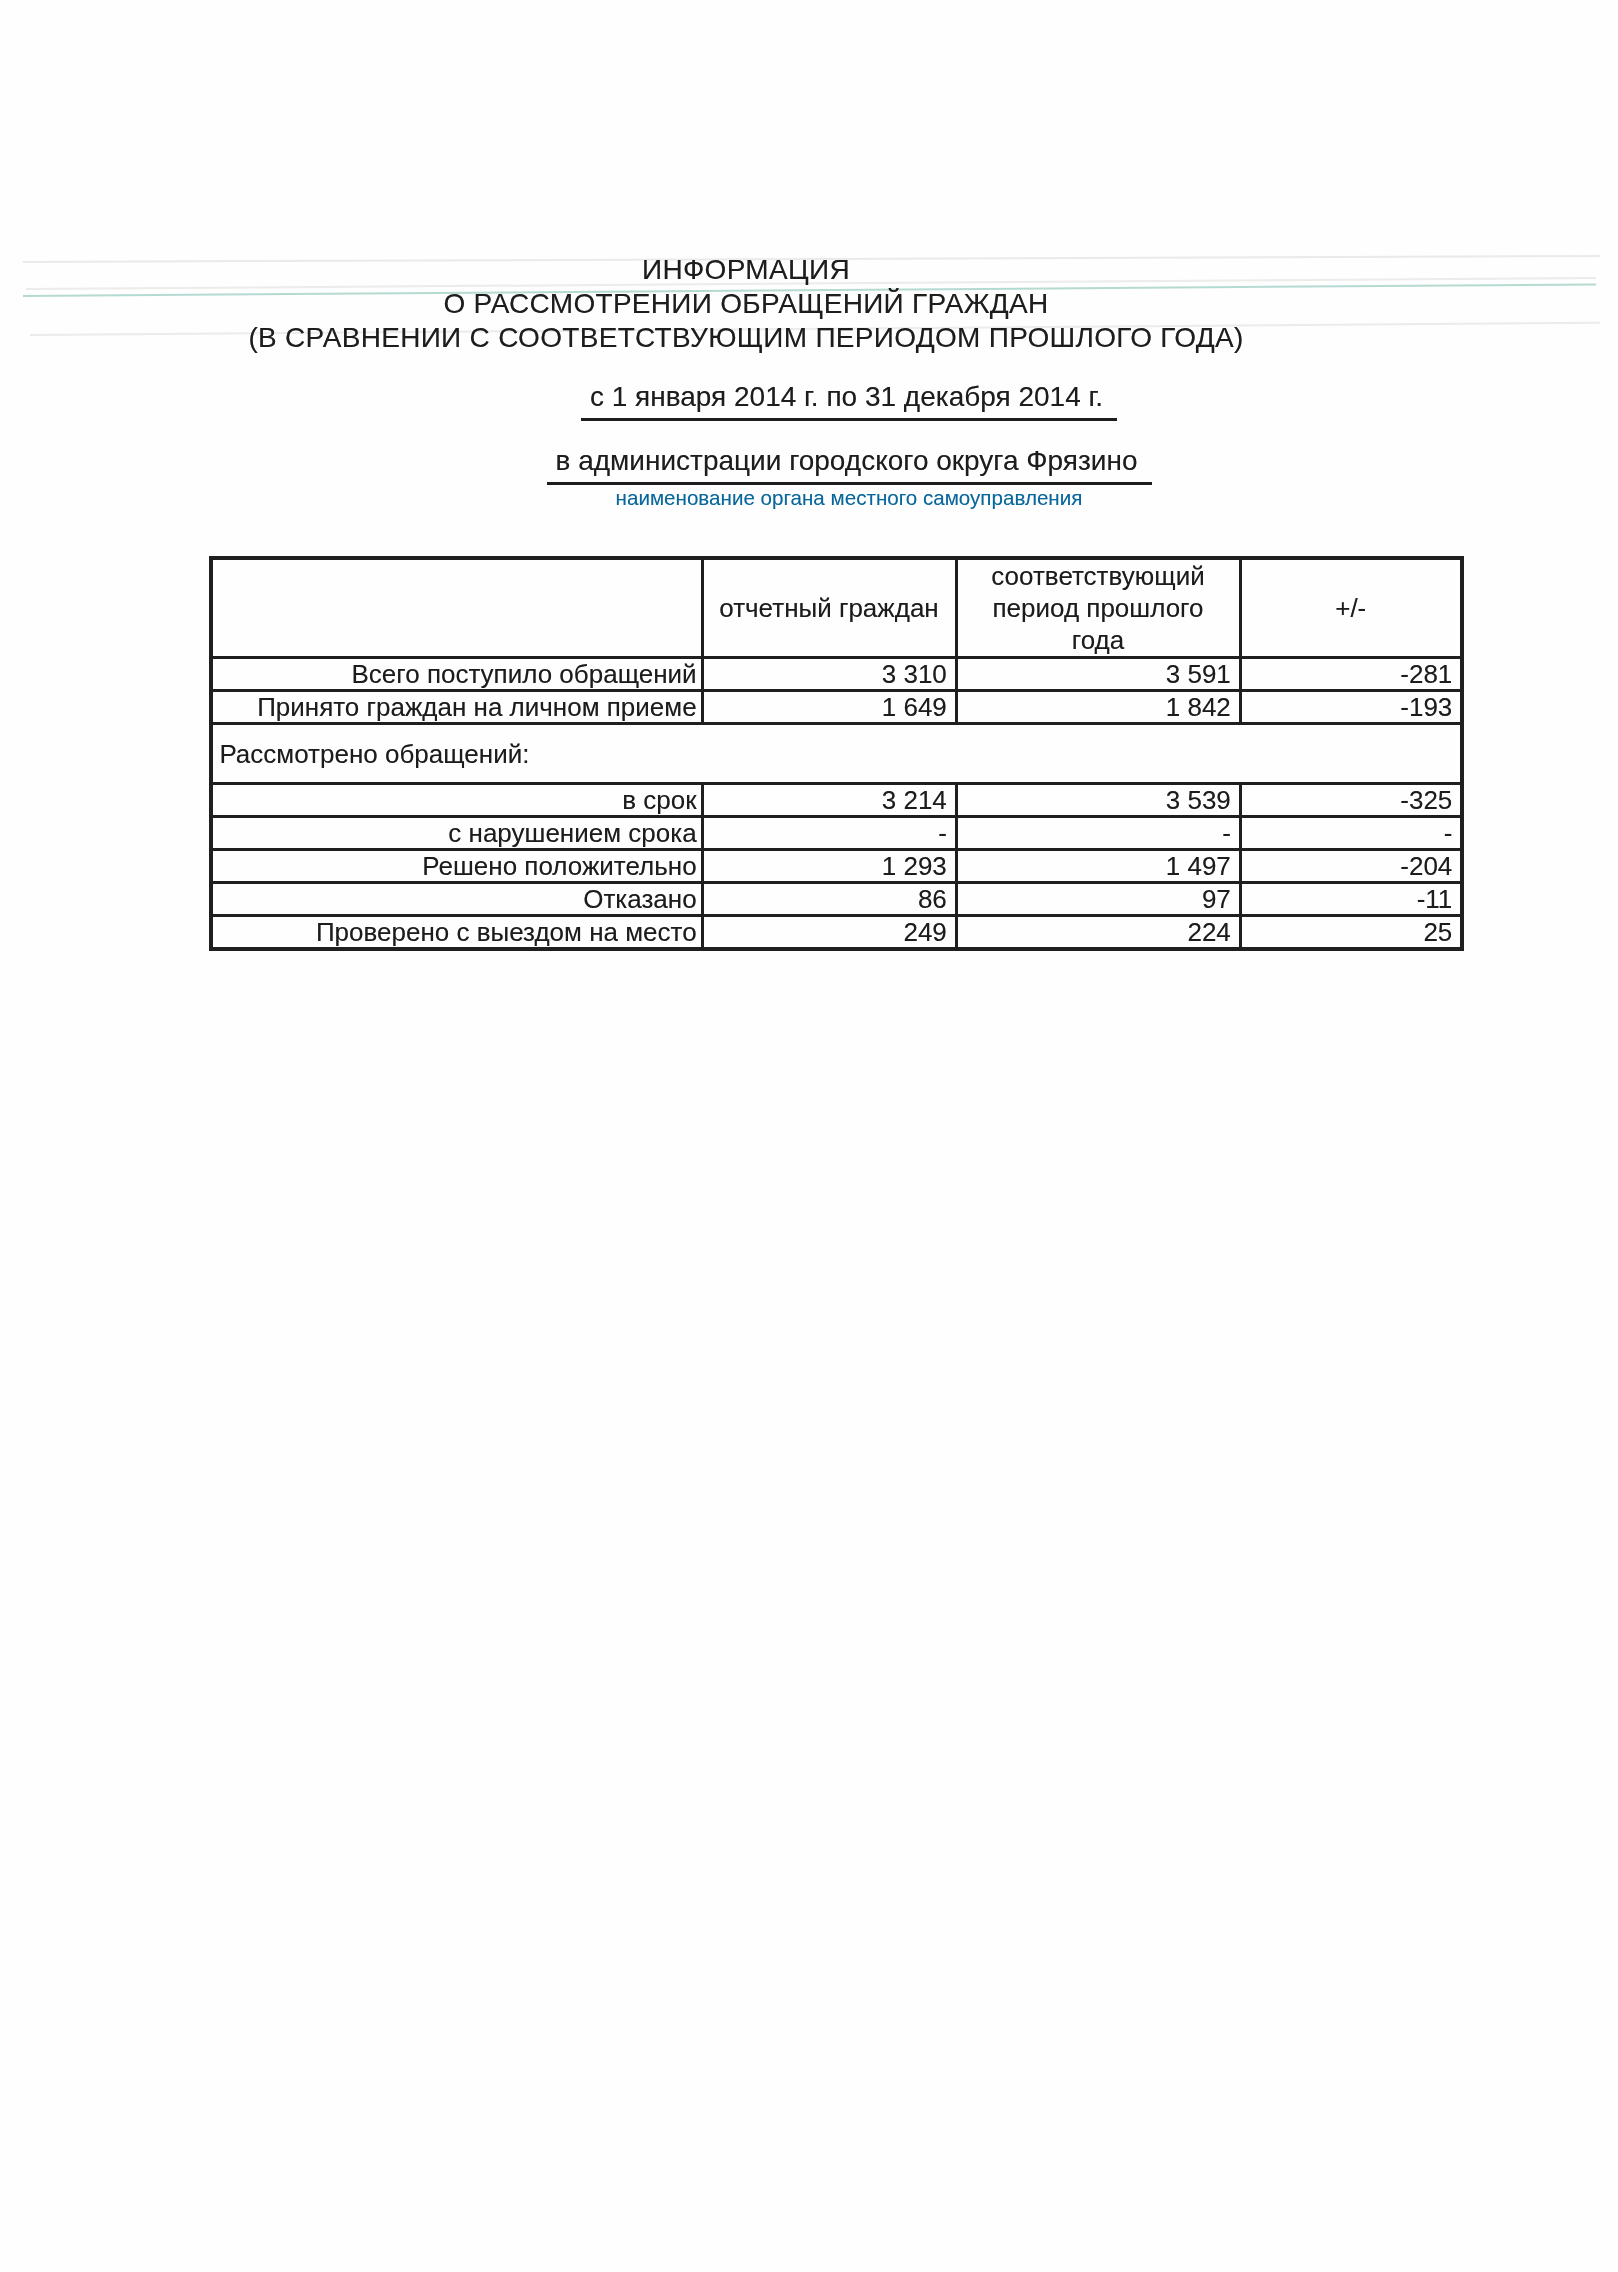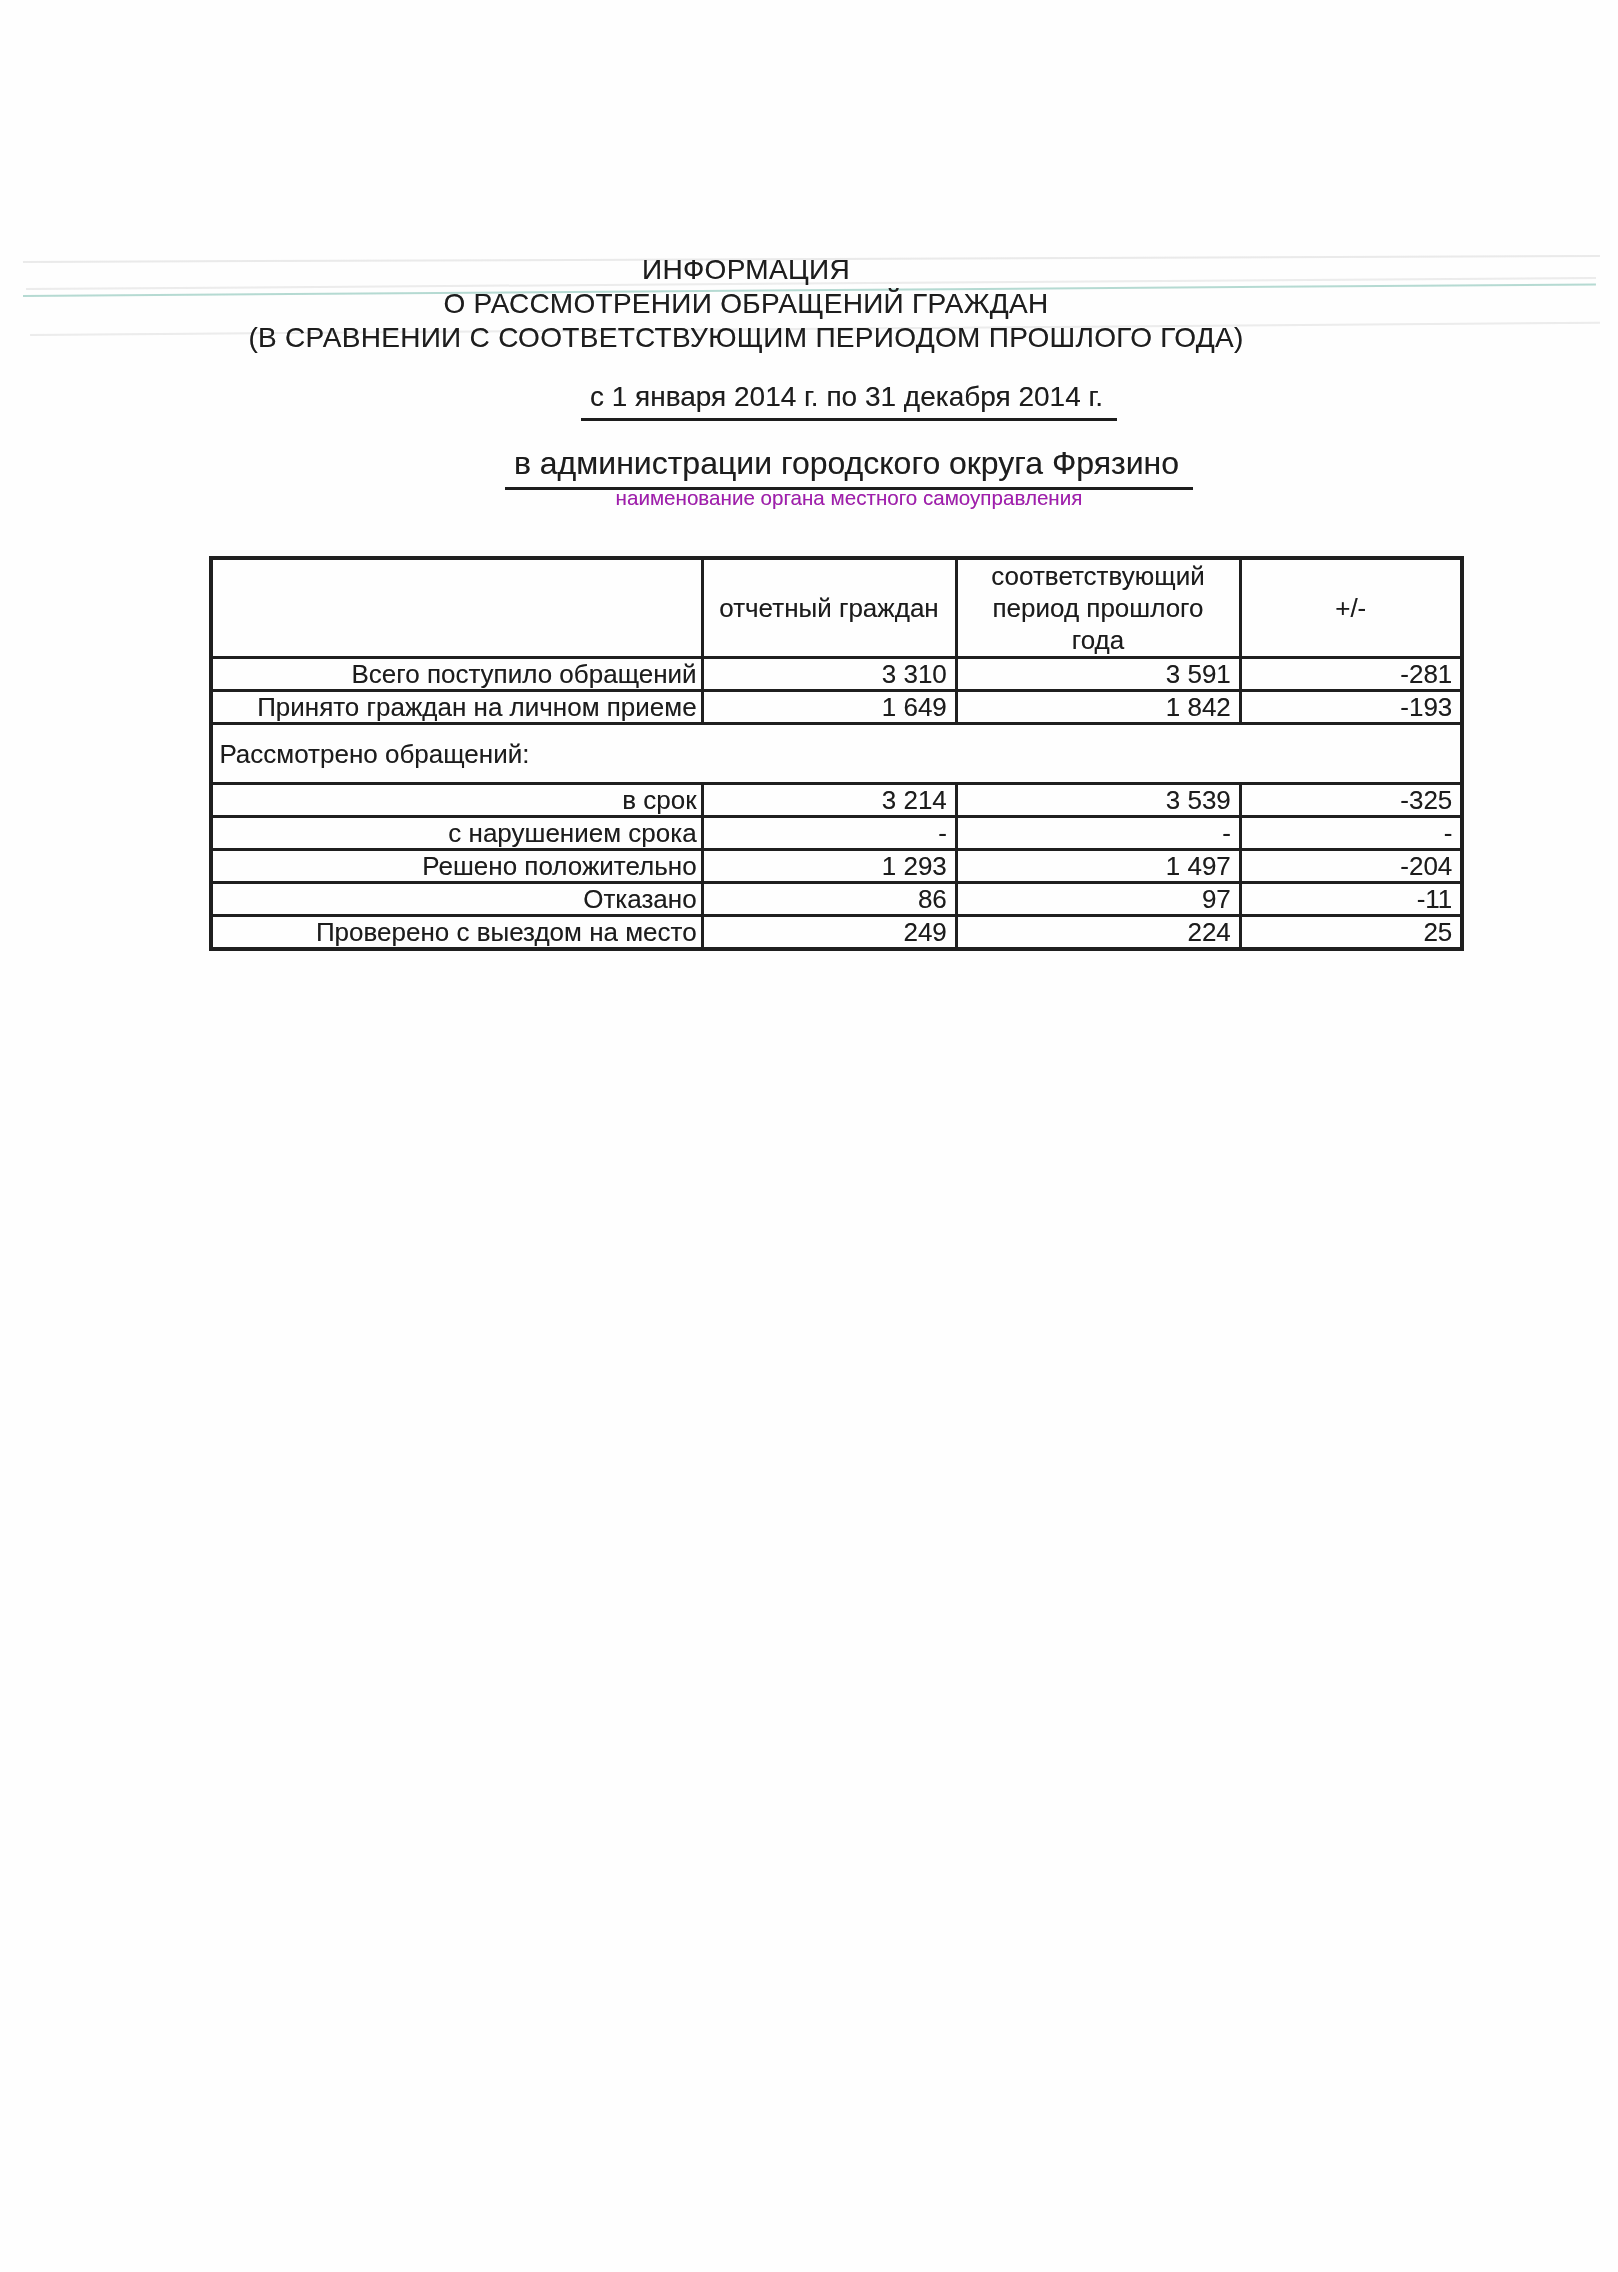--- a/index.html
+++ b/index.html
@@ -12,23 +12,23 @@
   .scan-line.gray2{top:288px;left:26px;width:1570px;opacity:.5;transform:rotate(-0.4deg);}
   .scan-line.teal {top:295px;left:23px;width:1573px;opacity:.65;transform:rotate(-0.42deg);height:1.9px;}
   .scan-line.gray3{top:334px;left:30px;width:1570px;opacity:.5;transform:rotate(-0.45deg);}
   .title-block{
     position:absolute;top:253px;left:0;width:1492px;text-align:center;
     font-size:28px;line-height:34px;letter-spacing:0.3px;
     text-shadow:0 0 0.6px rgba(25,25,25,.45);
   }
   .center-1320{position:absolute;left:103px;width:1492px;text-align:center;}
   .period-line{top:381px;font-size:28px;text-shadow:0 0 0.6px rgba(25,25,25,.45);}
-  .org-line{top:445px;font-size:32px;text-shadow:0 0 0.6px rgba(25,25,25,.45);}
+  .org-line{top:445px;font-size:28px;text-shadow:0 0 0.6px rgba(25,25,25,.45);}
   .u{display:inline-block;border-bottom:3.2px solid #1d1d1d;padding:0 14px 4.5px 9px;}
-  .org-caption{top:486px;font-size:20.6px;color:#a21caf;text-shadow:0 0 0.6px rgba(40,40,40,.3);}
+  .org-caption{top:486px;font-size:20.6px;color:#0369a1;text-shadow:0 0 0.6px rgba(40,40,40,.3);}
   table.report{
     position:absolute;top:556px;left:209px;width:1251px;
     border-collapse:collapse;table-layout:fixed;
     font-size:26px;color:#1c1c1c;text-shadow:0 0 0.6px rgba(25,25,25,.4);
   }
   table.report{border:4.5px solid #1f1f1f;}
   table.report th,table.report td{border:3.2px solid #1f1f1f;overflow:hidden;}
   table.report th{height:90px;font-weight:400;text-align:center;vertical-align:middle;line-height:32px;padding:0 6.4px;}
   table.report td{height:30px;vertical-align:middle;line-height:28px;}
   td.lbl{text-align:right;padding:0 3.9px 0 6.4px;}

